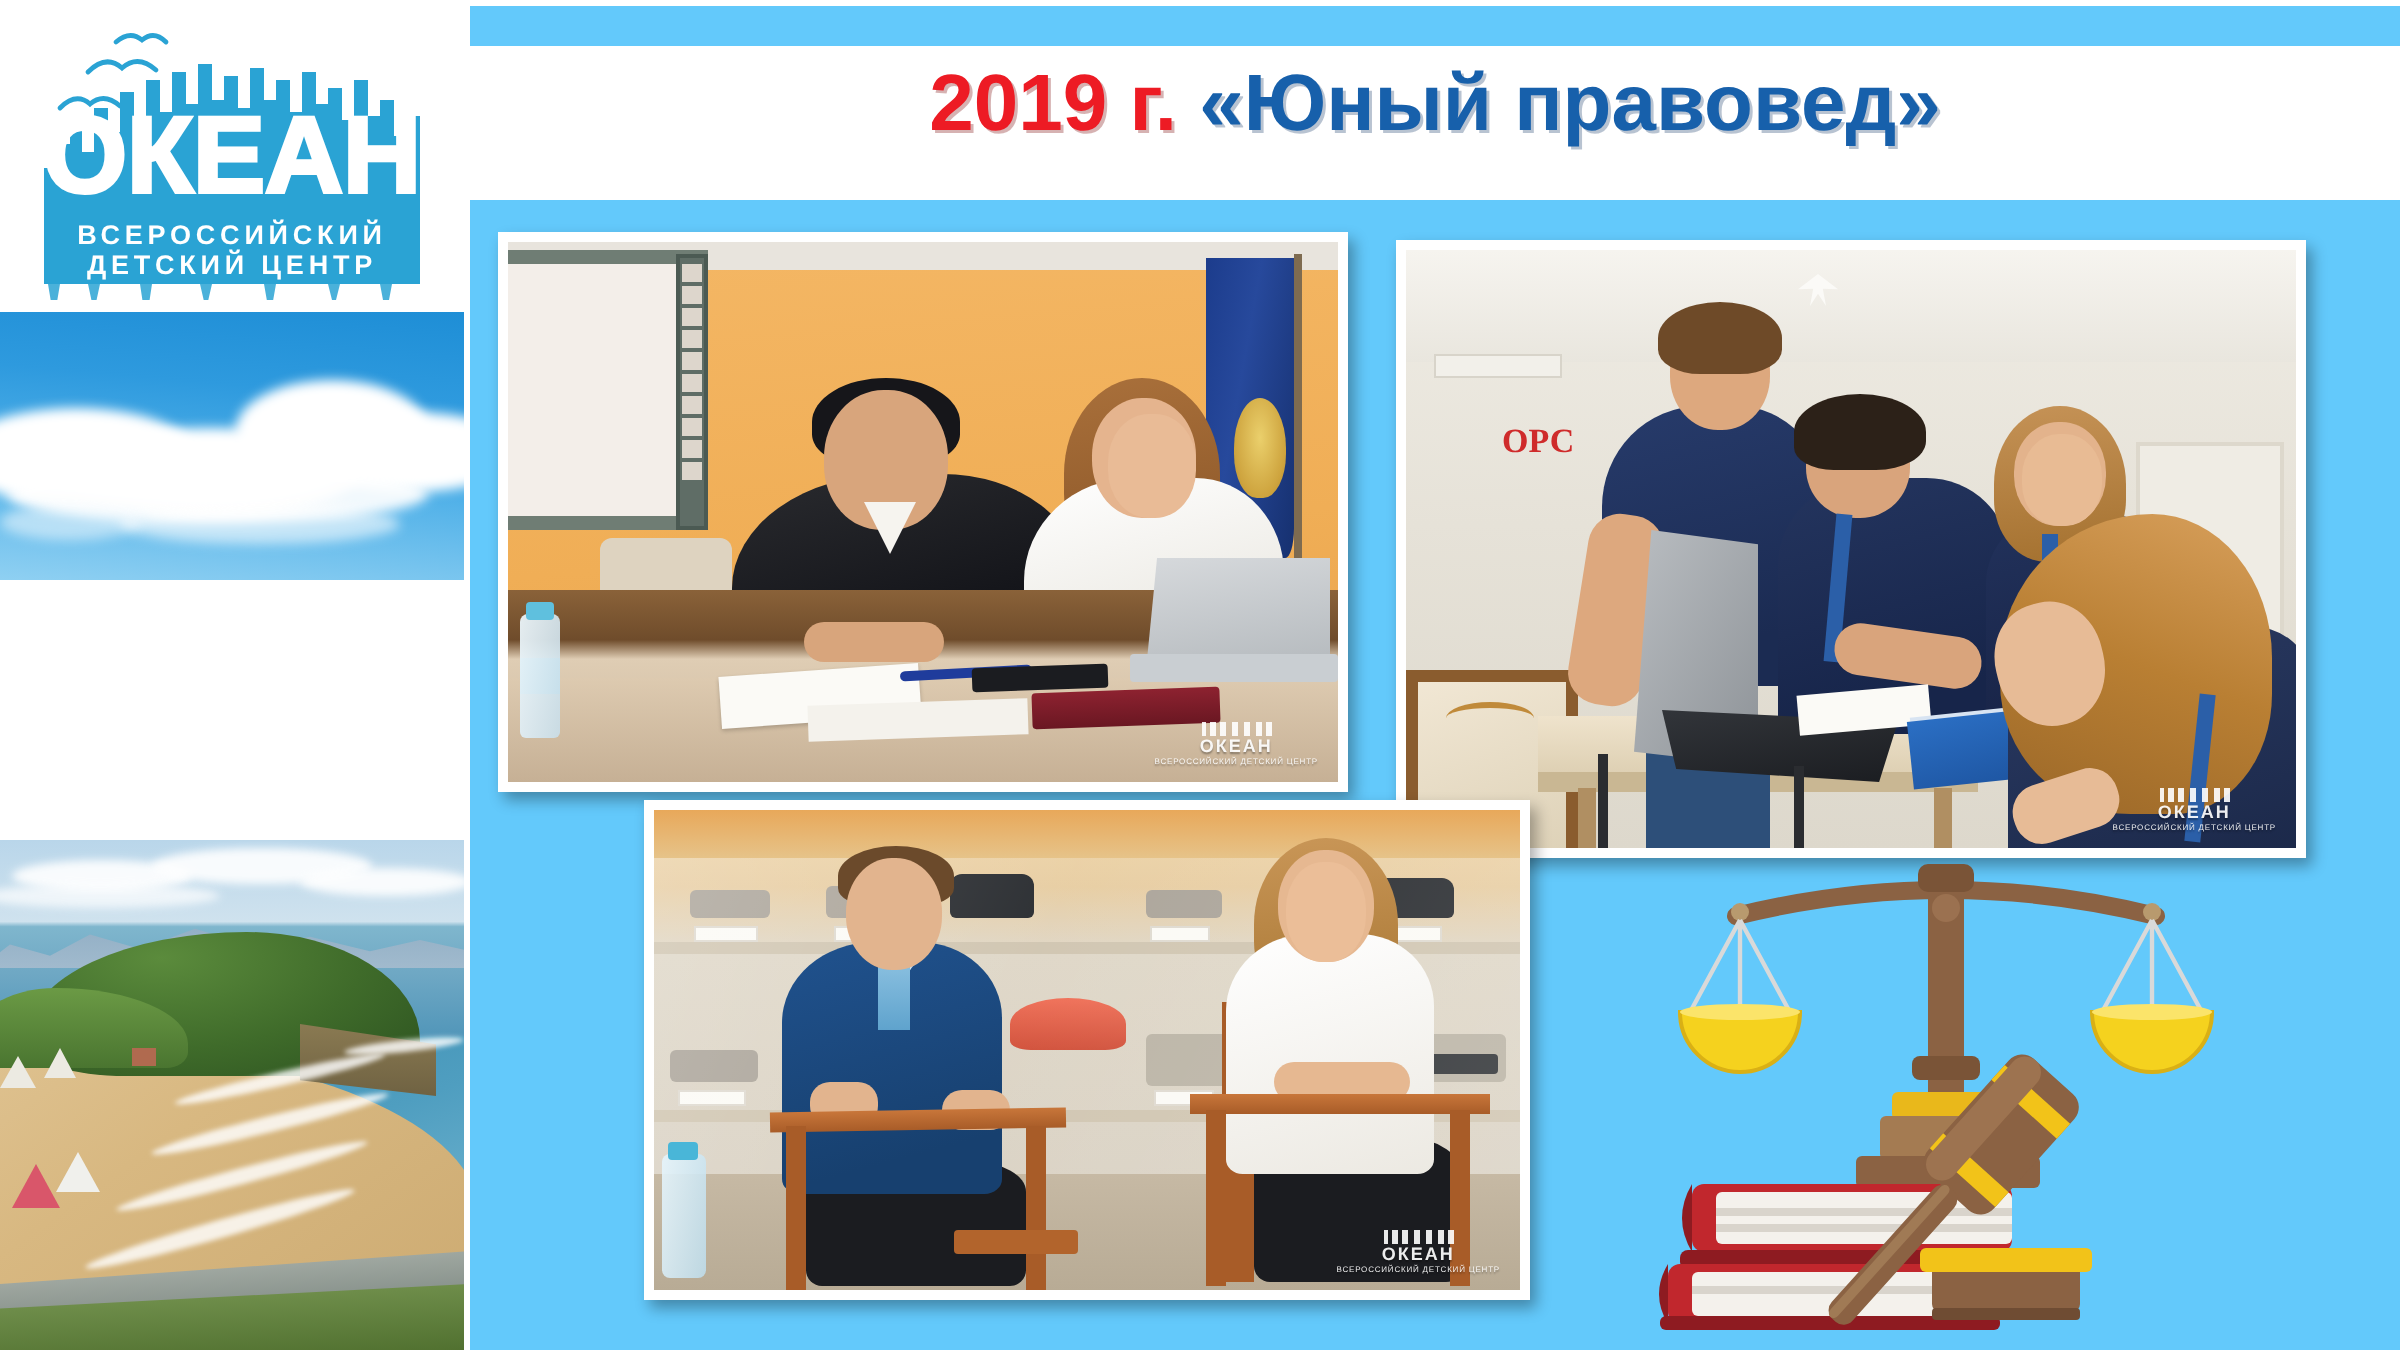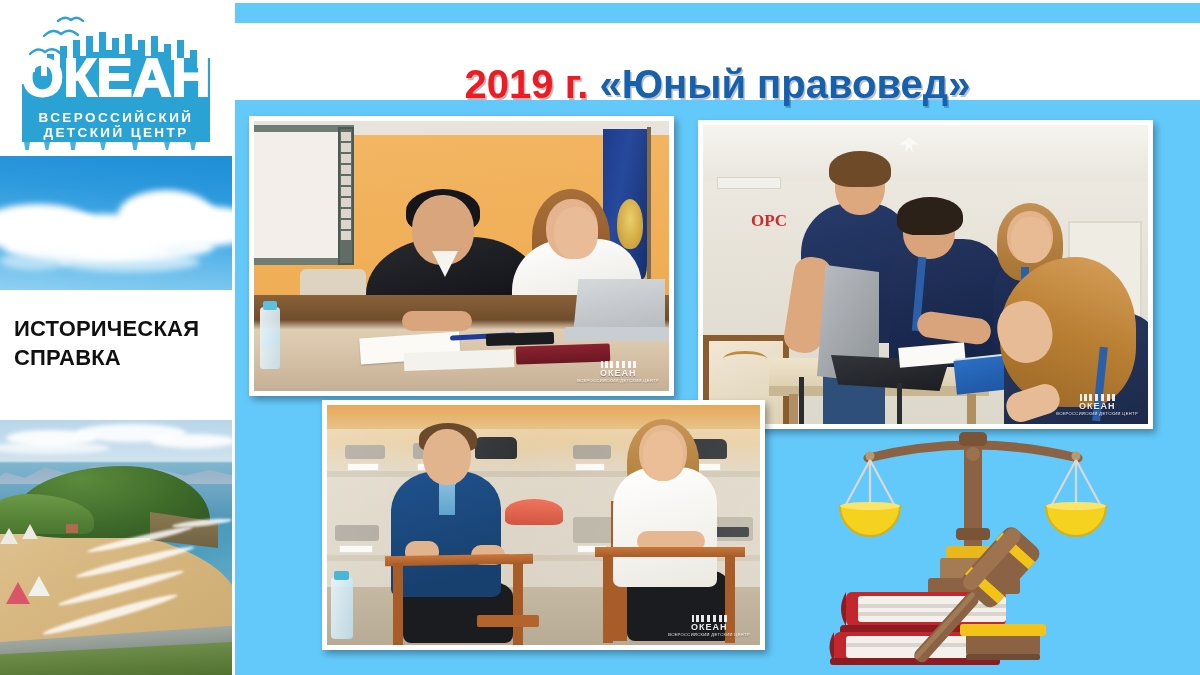--- a/index.html
+++ b/index.html
@@ -30,21 +30,20 @@
     background:#ffffff;
   }
 
   
   .slide-title {
     position:absolute; left:235px; top:30px; width:965px;
     text-align:center;
     font-size:40px; font-weight:bold;
     letter-spacing:0px;
     white-space:nowrap;
-    margin-top:32px;
   }
   .t-red  { color:#ed1b24; text-shadow:1.5px 1.5px 0 rgba(120,0,0,.30); }
   .t-blue { color:#1760ab; text-shadow:1.5px 1.5px 0 rgba(0,40,90,.28); }
 
   
   .sidebar {
     position:absolute; left:0; top:0; width:232px; height:675px;
     background:#ffffff; overflow:hidden;
   }
   .sb-band { position:absolute; left:0; width:232px; overflow:hidden; }
@@ -404,23 +403,20 @@
       <div class="sky"></div>
       <div class="cloud cl-a"></div>
       <div class="cloud cl-b"></div>
       <div class="cloud cl-c"></div>
       <div class="cloud cl-d"></div>
       <div class="cloud cl-e"></div>
       <div class="cloud cl-f"></div>
       <div class="cloud cl-g"></div>
     </div>
 
-    <div class="sb-band sb-text">
-      <div class="sb-heading">ИСТОРИЧЕСКАЯ СПРАВКА</div>
-    </div>
 
     <div class="sb-band sb-coast">
       <div class="coast">
         <div class="coast-sky-cl csc1"></div>
         <div class="coast-sky-cl csc2"></div>
         <div class="coast-sky-cl csc3"></div>
         <div class="coast-sky-cl csc4"></div>
         <div class="coast-mtn"></div>
         <div class="coast-sea"></div>
         <div class="coast-beach"></div>

